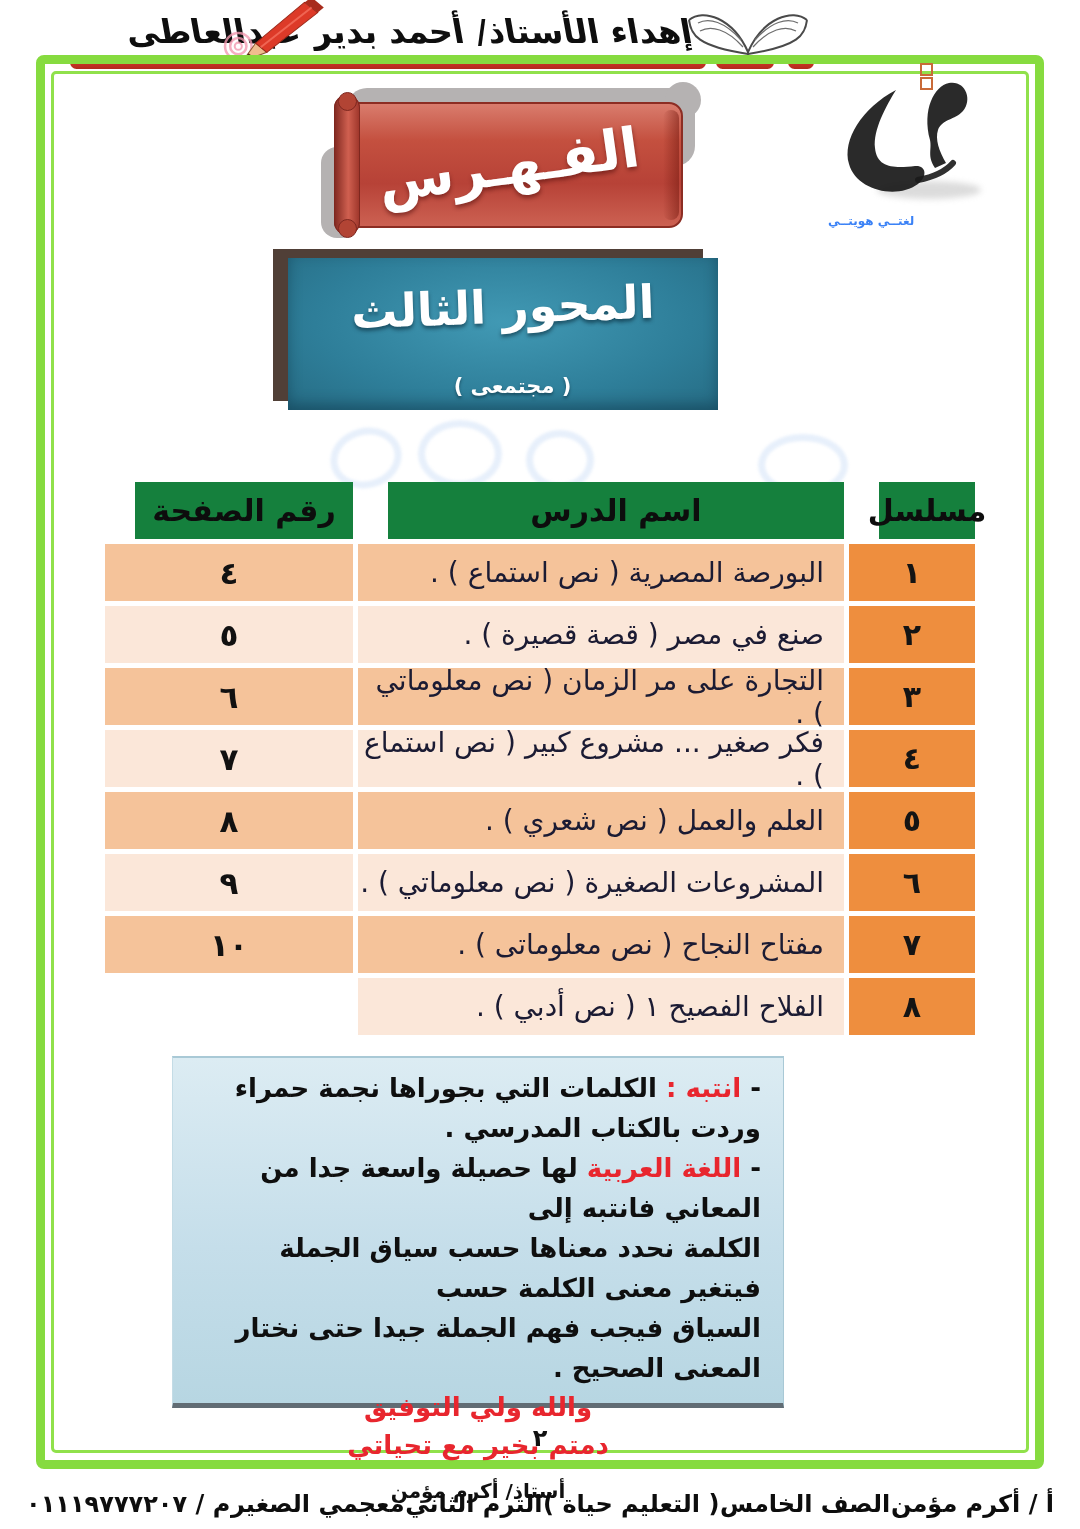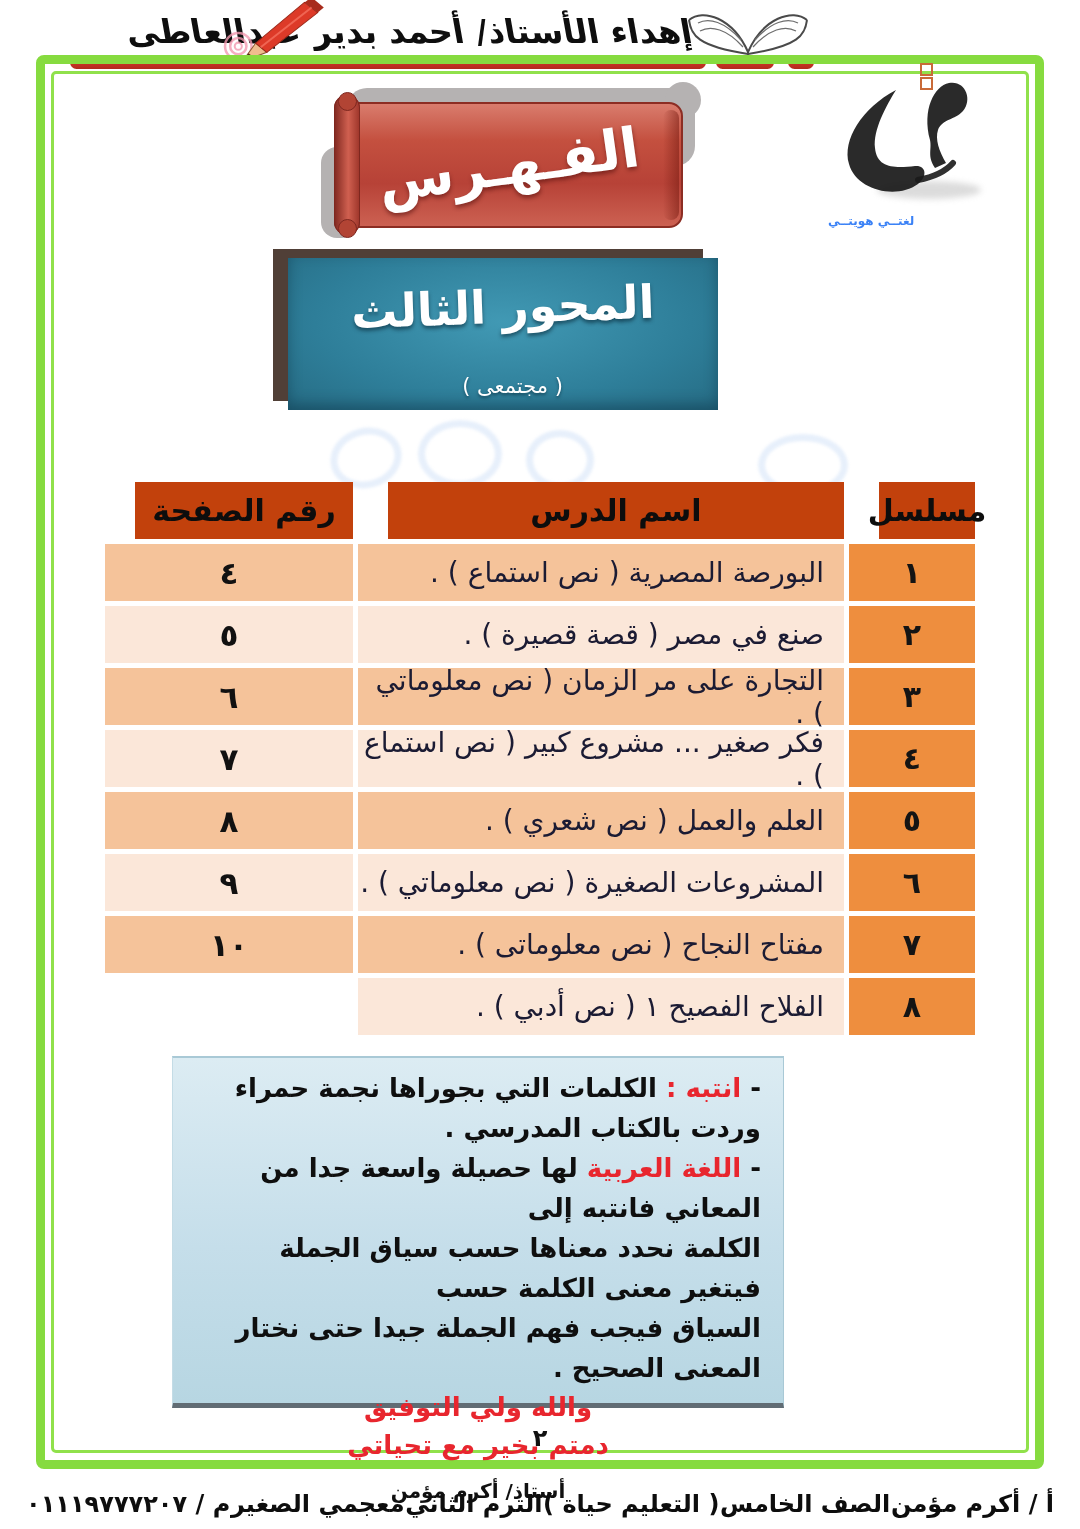--- a/index.html
+++ b/index.html
@@ -61,36 +61,36 @@
     color:#3b82f6;font-size:12px;font-weight:bold;letter-spacing:2px;}
 
   
   .axis{position:absolute;left:288px;top:258px;width:430px;height:152px;}
   .axis-shadow{position:absolute;left:-15px;top:-9px;width:100%;height:100%;background:#503f37;}
   .axis-main{position:absolute;inset:0;display:flex;flex-direction:column;align-items:center;
     background:radial-gradient(ellipse at 50% 42%,#4199b4 0%,#2e7e99 62%,#266c84 100%);
     box-shadow:inset 0 -6px 14px rgba(0,30,45,.35);}
   .axis-title{margin-top:22px;color:#fff;font-size:46px;font-weight:bold;transform:rotate(-2deg);
     text-shadow:0 3px 4px rgba(0,25,40,.5);}
-  .axis-sub{position:absolute;bottom:12px;color:#fff;font-size:21px;font-weight:normal;
+  .axis-sub{position:absolute;bottom:12px;color:#fff;font-size:21px;font-weight:bold;
     text-shadow:0 2px 3px rgba(0,25,40,.5);margin-left:19px;}
 
   
   .wm{position:absolute;left:330px;top:418px;width:570px;height:62px;opacity:.5;filter:blur(1.5px);}
   .wm i{position:absolute;border:7px solid #cfe0f7;border-radius:50%;}
   .wm .w1{left:0;top:10px;width:58px;height:46px;transform:rotate(-15deg);}
   .wm .w2{left:88px;top:2px;width:70px;height:54px;}
   .wm .w3{left:196px;top:12px;width:54px;height:46px;}
   .wm .w4{left:428px;top:16px;width:76px;height:48px;}
 
   
   .toc{position:absolute;left:105px;top:482px;width:870px;display:grid;
     grid-template-columns:126px 486px 248px;gap:5px;grid-auto-rows:57px;}
   .c{display:flex;align-items:center;justify-content:center;box-sizing:border-box;}
-  .th{background:#c2410c;font-size:30px;font-weight:bold;color:#0d0d0d;margin-left:30px;}
+  .th{background:#15803d;font-size:30px;font-weight:bold;color:#0d0d0d;margin-left:30px;}
   .sn{background:#ee8e3e;font-size:30px;font-weight:bold;color:#141414;}
   .ls{justify-content:flex-start;padding-right:20px;font-size:28px;font-weight:normal;color:#1b1b33;}
   .pg{font-size:31px;font-weight:bold;color:#111;}
   .dark{background:#f5c39a;}
   .light{background:#fbe7d9;}
 
   
   .note{position:absolute;left:172px;top:1056px;width:612px;height:352px;box-sizing:border-box;
     padding:10px 22px 0 22px;
     background:linear-gradient(180deg,#dcecf3 0%,#c5deea 55%,#b7d6e2 100%);

